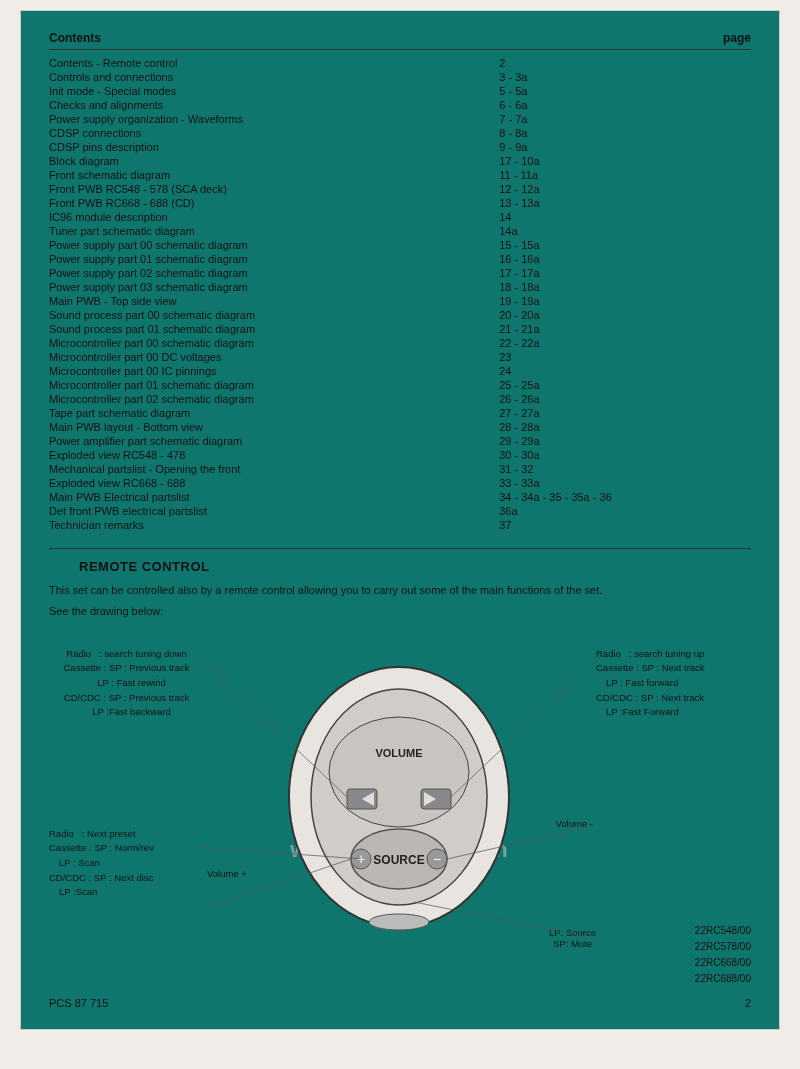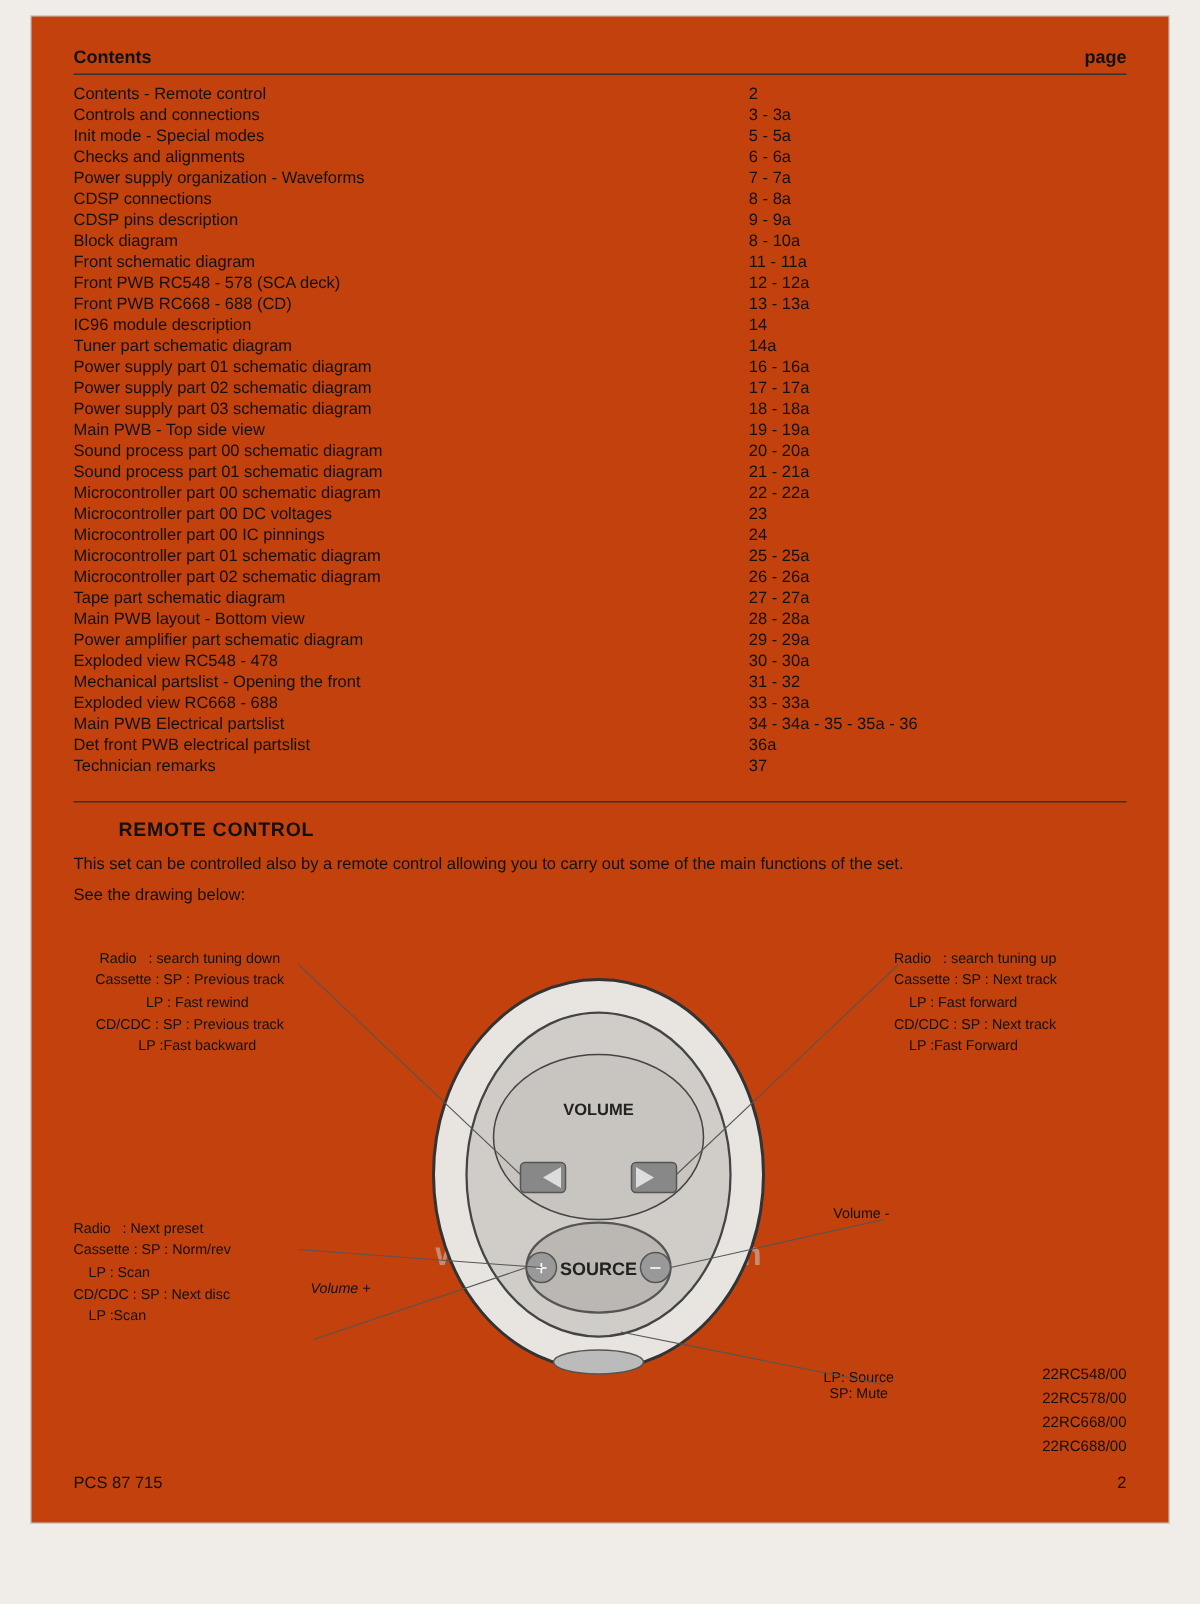--- a/index.html
+++ b/index.html
@@ -6,21 +6,21 @@
     body {
       background: #f0ede8;
       font-family: Arial, Helvetica, sans-serif;
       font-size: 11px;
       color: #111;
       width: 800px;
       min-height: 1069px;
       position: relative;
     }
     .page {
-      background: #c2410c;
+      background: #0f766e;
       width: 760px;
       margin: 10px auto;
       padding: 20px 28px 20px 28px;
       border: 1px solid #ccc;
       position: relative;
     }
     
     .contents-header {
       display: flex;
       justify-content: space-between;
@@ -175,41 +175,45 @@
         <tr>
           <td>CDSP connections</td>
           <td class="page-col">8 - 8a</td>
         </tr>
         <tr>
           <td>CDSP pins description</td>
           <td class="page-col">9 - 9a</td>
         </tr>
         <tr>
           <td>Block diagram</td>
-          <td class="page-col">8 - 10a</td>
+          <td class="page-col">17 - 10a</td>
         </tr>
         <tr>
           <td>Front schematic diagram</td>
           <td class="page-col">11 - 11a</td>
         </tr>
         <tr>
           <td>Front PWB RC548 - 578 (SCA deck)</td>
           <td class="page-col">12 - 12a</td>
         </tr>
         <tr>
           <td>Front PWB RC668 - 688 (CD)</td>
           <td class="page-col">13 - 13a</td>
         </tr>
         <tr>
           <td>IC96 module description</td>
           <td class="page-col">14</td>
         </tr>
         <tr>
           <td>Tuner part schematic diagram</td>
           <td class="page-col">14a</td>
+        </tr>
+        <tr>
+          <td>Power supply part 00 schematic diagram</td>
+          <td class="page-col">15 - 15a</td>
         </tr>
         <tr>
           <td>Power supply part 01 schematic diagram</td>
           <td class="page-col">16 - 16a</td>
         </tr>
         <tr>
           <td>Power supply part 02 schematic diagram</td>
           <td class="page-col">17 - 17a</td>
         </tr>
         <tr>
@@ -318,21 +322,21 @@
     <div class="right-labels">
       <div>Radio&nbsp;&nbsp;&nbsp;: search tuning up</div>
       <div>Cassette : SP : Next track</div>
       <div class="label-indent">LP : Fast forward</div>
       <div>CD/CDC : SP : Next track</div>
       <div class="label-indent">LP :Fast Forward</div>
     </div>
 
     <div style="position:absolute;right:158px;bottom:158px;font-size:9.5px;">Volume -</div>
 
-    <div style="position:absolute;left:158px;bottom:108px;font-size:9.5px;font-style:italic;">Volume +</div>
+    <div style="position:absolute;left:158px;bottom:108px;font-size:9.5px;">Volume +</div>
 
     <div style="position:absolute;right:155px;bottom:38px;font-size:9.5px;text-align:center;">
       <div>LP: Source</div>
       <div>SP: Mute</div>
     </div>
 
     <div class="model-numbers" id="model-numbers-div">
         <div>22RC548/00</div>
         <div>22RC578/00</div>
         <div>22RC668/00</div>

